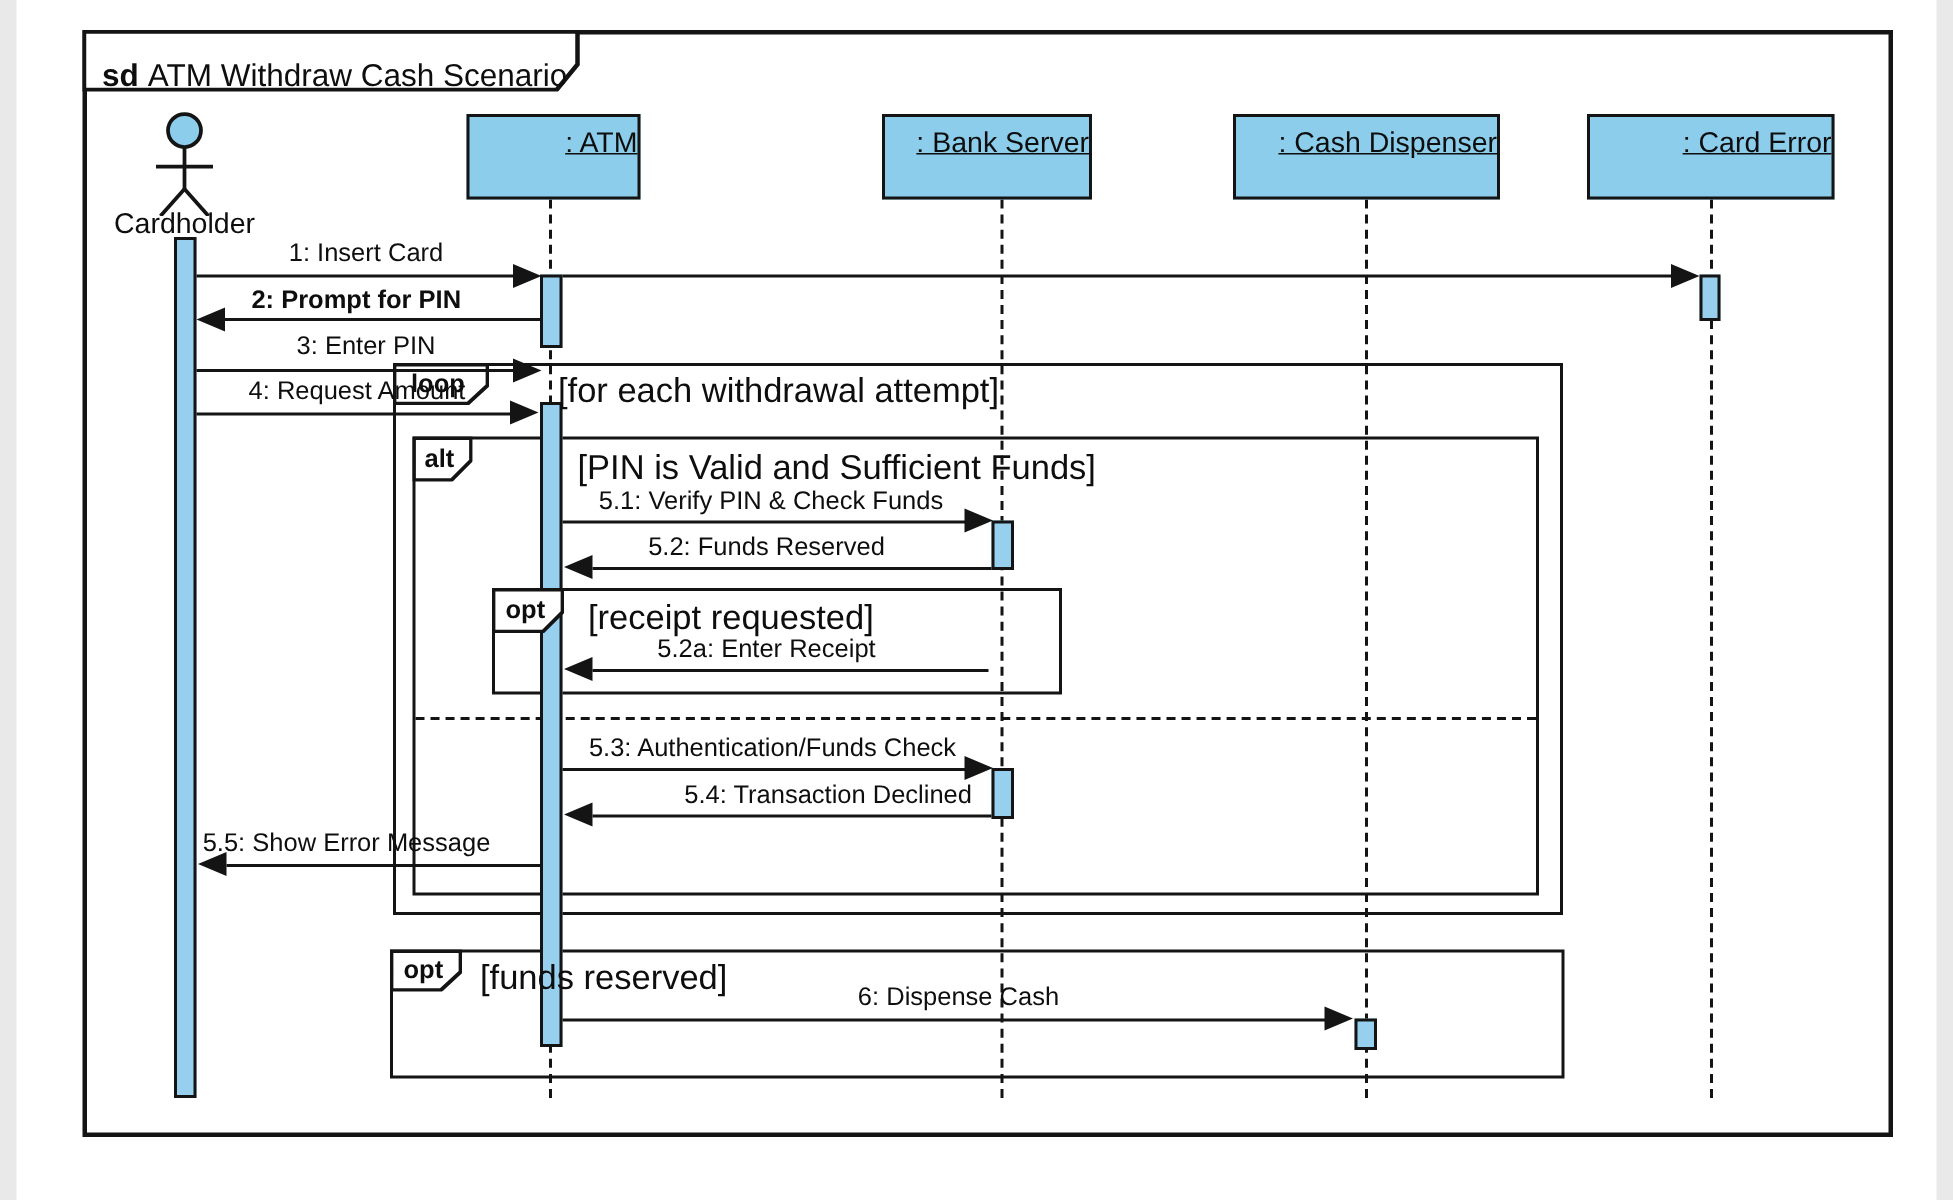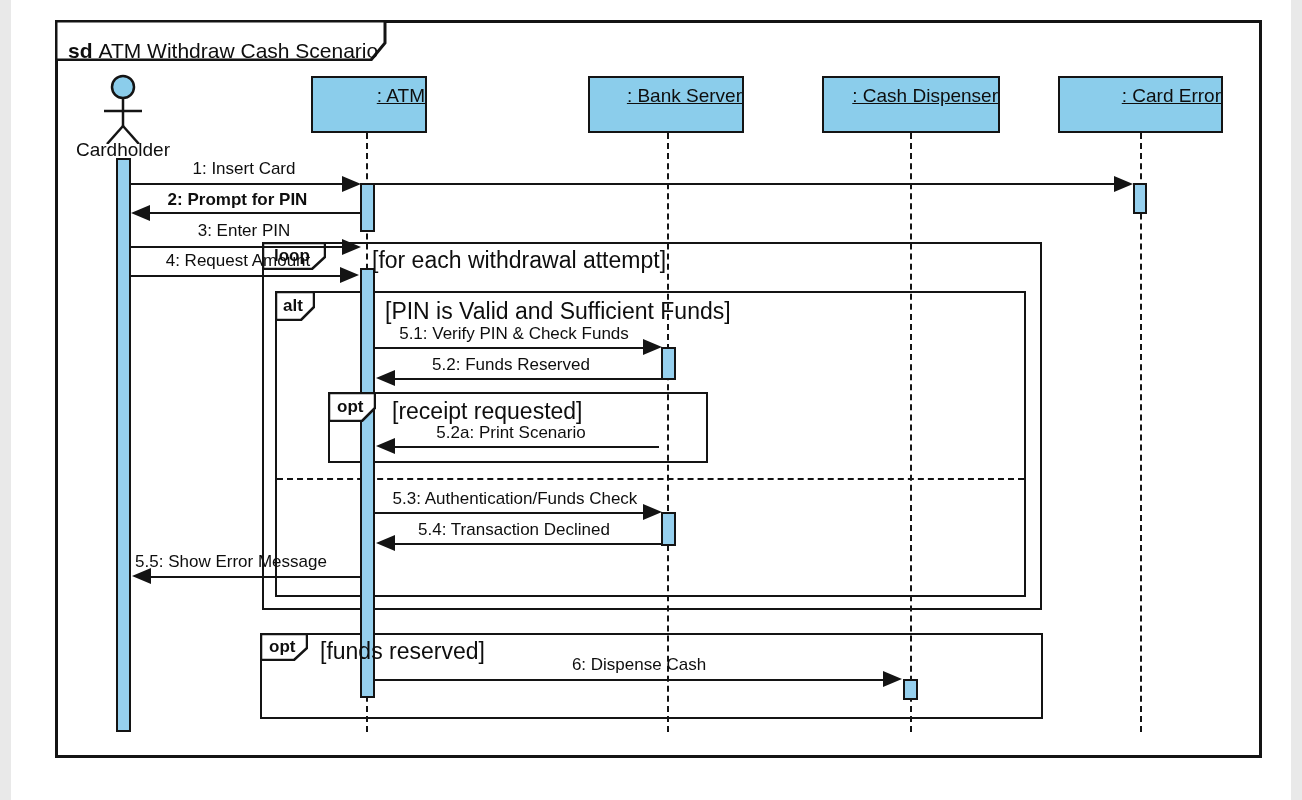--- a/index.html
+++ b/index.html
@@ -61,21 +61,21 @@
     <line x1="30" y1="62" x2="46" y2="80" stroke="#141414" stroke-width="2.5"></line>
   </svg>
   <div class="abs" style="left:53px;top:139px;width:140px;text-align:center;font-size:19px;">Cardholder</div>
 
   <div class="lifeline" style="left:366px;top:133px;height:599px;"></div>
   <div class="lifeline" style="left:667px;top:133px;height:599px;"></div>
   <div class="lifeline" style="left:910px;top:133px;height:599px;"></div>
   <div class="lifeline" style="left:1140px;top:133px;height:599px;"></div>
 
   <div class="head" style="left:311px;width:116px;"><span>: ATM</span></div>
-  <div class="head" style="left:588px;width:156px;"><span>: Bank Server</span></div>
+  <div class="head" style="left:588px;width:140px;"><span>: Bank Server</span></div>
   <div class="head" style="left:822px;width:178px;"><span>: Cash Dispenser</span></div>
   <div class="head" style="left:1058px;width:165px;"><span>: Card Error</span></div>
 
   <div class="frag" style="left:262px;top:242px;width:780px;height:368px;"></div>
 
   <div class="frag" style="left:275px;top:291px;width:751px;height:306px;"></div>
   <div class="divider" style="left:277px;top:478px;width:747px;"></div>
 
   <div class="frag" style="left:328px;top:392px;width:380px;height:71px;"></div>
 
@@ -141,29 +141,29 @@
   <div class="arr-r" style="left:340px;top:267px;"></div>
 
   <div class="mlabel" style="left:378px;top:324px;width:272px;">5.1: Verify PIN &amp; Check Funds</div>
   <div class="mline" style="left:375px;top:347px;width:270px;"></div>
   <div class="arr-r" style="left:643px;top:339px;"></div>
 
   <div class="mlabel" style="left:380px;top:355px;width:262px;">5.2: Funds Reserved</div>
   <div class="mline" style="left:395px;top:378px;width:266px;"></div>
   <div class="arr-l" style="left:376px;top:370px;"></div>
 
-  <div class="mlabel" style="left:380px;top:423px;width:262px;">5.2a: Print Scenario</div>
+  <div class="mlabel" style="left:380px;top:423px;width:262px;">5.2a: Enter Receipt</div>
   <div class="mline" style="left:395px;top:446px;width:264px;"></div>
   <div class="arr-l" style="left:376px;top:438px;"></div>
 
   <div class="mlabel" style="left:376px;top:489px;width:278px;">5.3: Authentication/Funds Check</div>
   <div class="mline" style="left:375px;top:512px;width:270px;"></div>
   <div class="arr-r" style="left:643px;top:504px;"></div>
 
-  <div class="mlabel" style="left:380px;top:520px;width:268px;">5.4: Transaction Declined</div>
+  <div class="mlabel" style="left:380px;top:520px;width:268px;text-align:right;">5.4: Transaction Declined</div>
   <div class="mline" style="left:395px;top:543px;width:266px;"></div>
   <div class="arr-l" style="left:376px;top:535px;"></div>
 
   <div class="mlabel" style="left:100px;top:552px;width:262px;">5.5: Show Error Message</div>
   <div class="mline" style="left:151px;top:576px;width:209px;"></div>
   <div class="arr-l" style="left:132px;top:568px;"></div>
 
   <div class="mlabel" style="left:375px;top:655px;width:528px;">6: Dispense Cash</div>
   <div class="mline" style="left:375px;top:679px;width:510px;"></div>
   <div class="arr-r" style="left:883px;top:671px;"></div>

